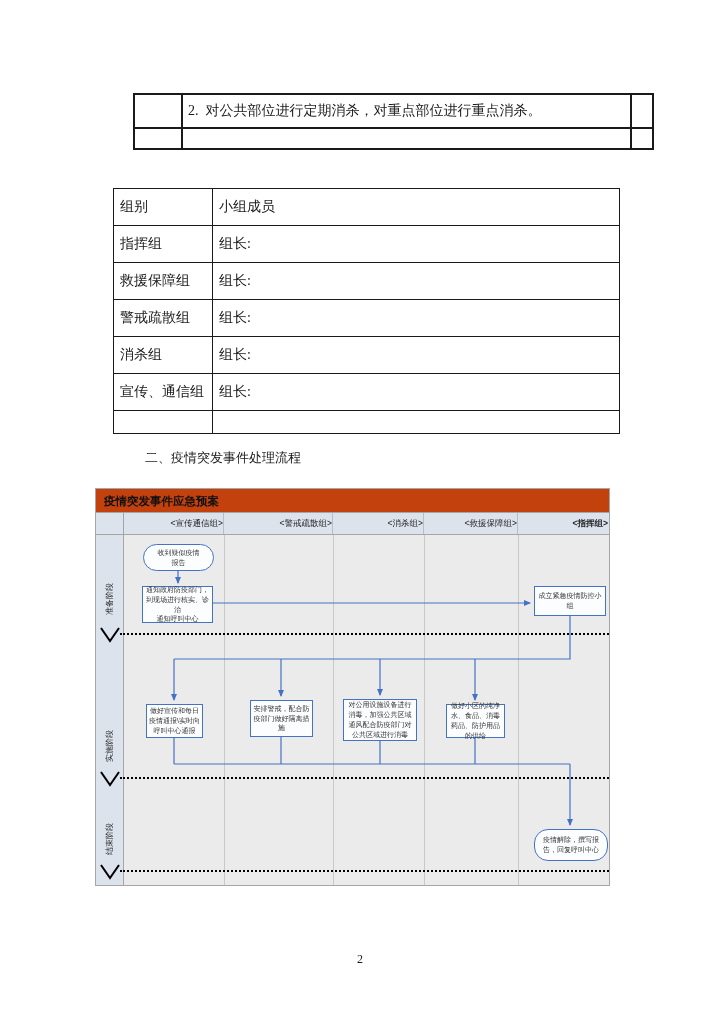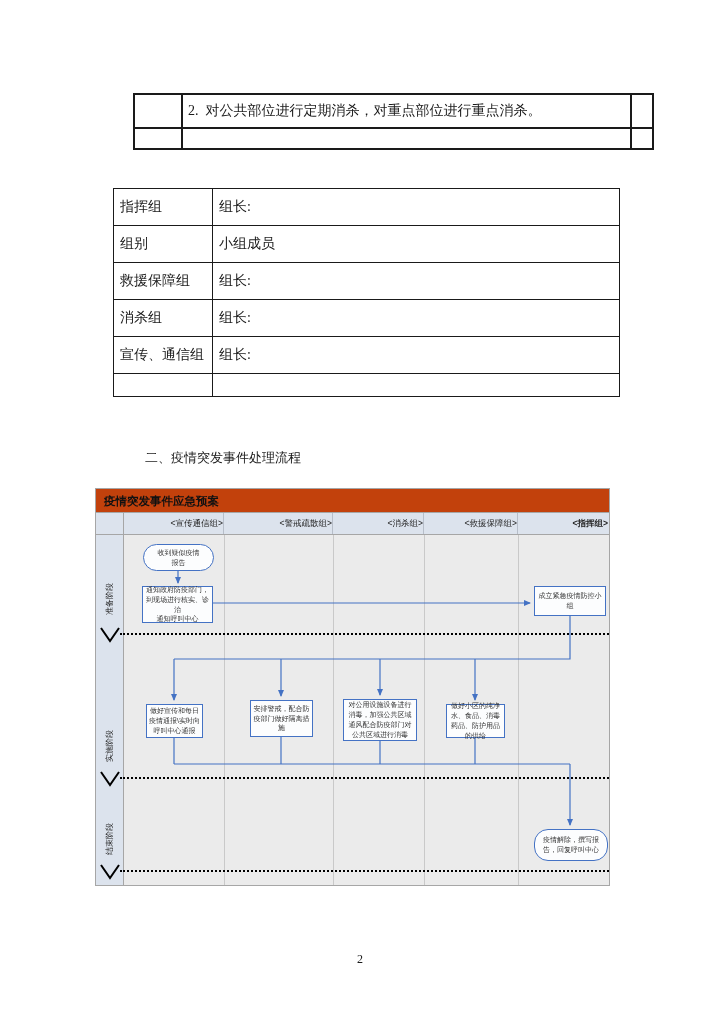--- a/index.html
+++ b/index.html
@@ -78,29 +78,33 @@
         <td class="c3"></td>
       </tr>
     </tbody>
       </table>
   </div>
 
   <div class="group-table">
     <table>
       <tbody>
           <tr>
+        <td class="g1">组别</td>
+        <td class="g2">小组成员</td>
+      </tr>
+      <tr>
         <td class="g1">指挥组</td>
         <td class="g2">组长:</td>
       </tr>
       <tr>
-        <td class="g1">组别</td>
-        <td class="g2">小组成员</td>
+        <td class="g1">救援保障组</td>
+        <td class="g2">组长:</td>
       </tr>
       <tr>
-        <td class="g1">救援保障组</td>
+        <td class="g1">警戒疏散组</td>
         <td class="g2">组长:</td>
       </tr>
       <tr>
         <td class="g1">消杀组</td>
         <td class="g2">组长:</td>
       </tr>
       <tr>
         <td class="g1">宣传、通信组</td>
         <td class="g2">组长:</td>
       </tr>

